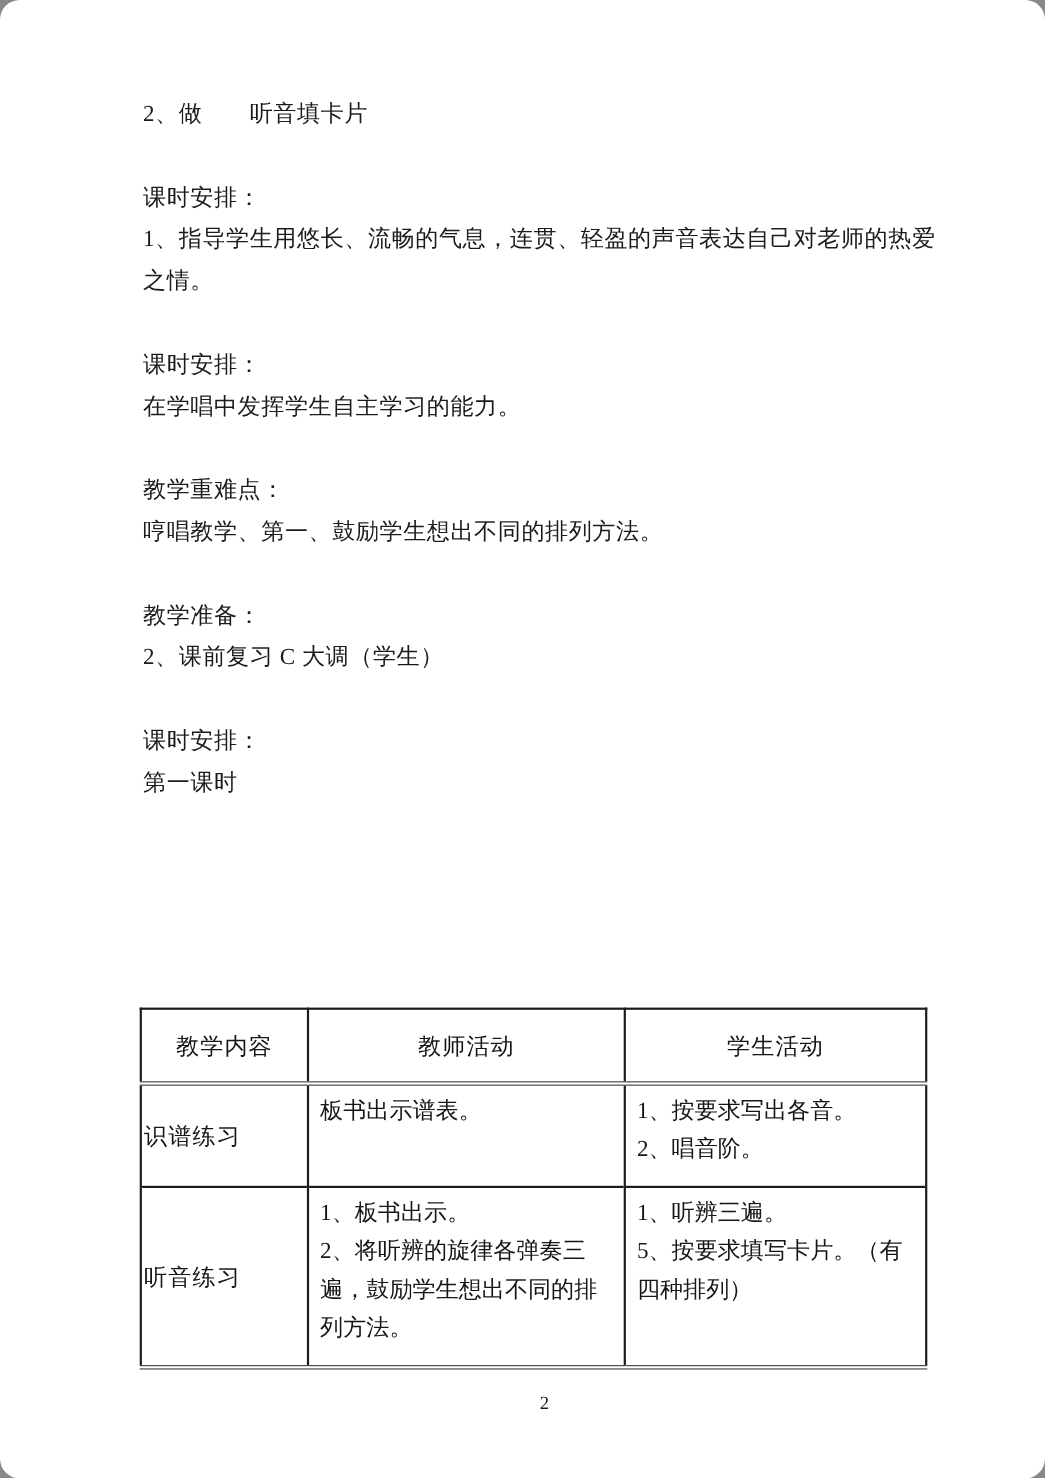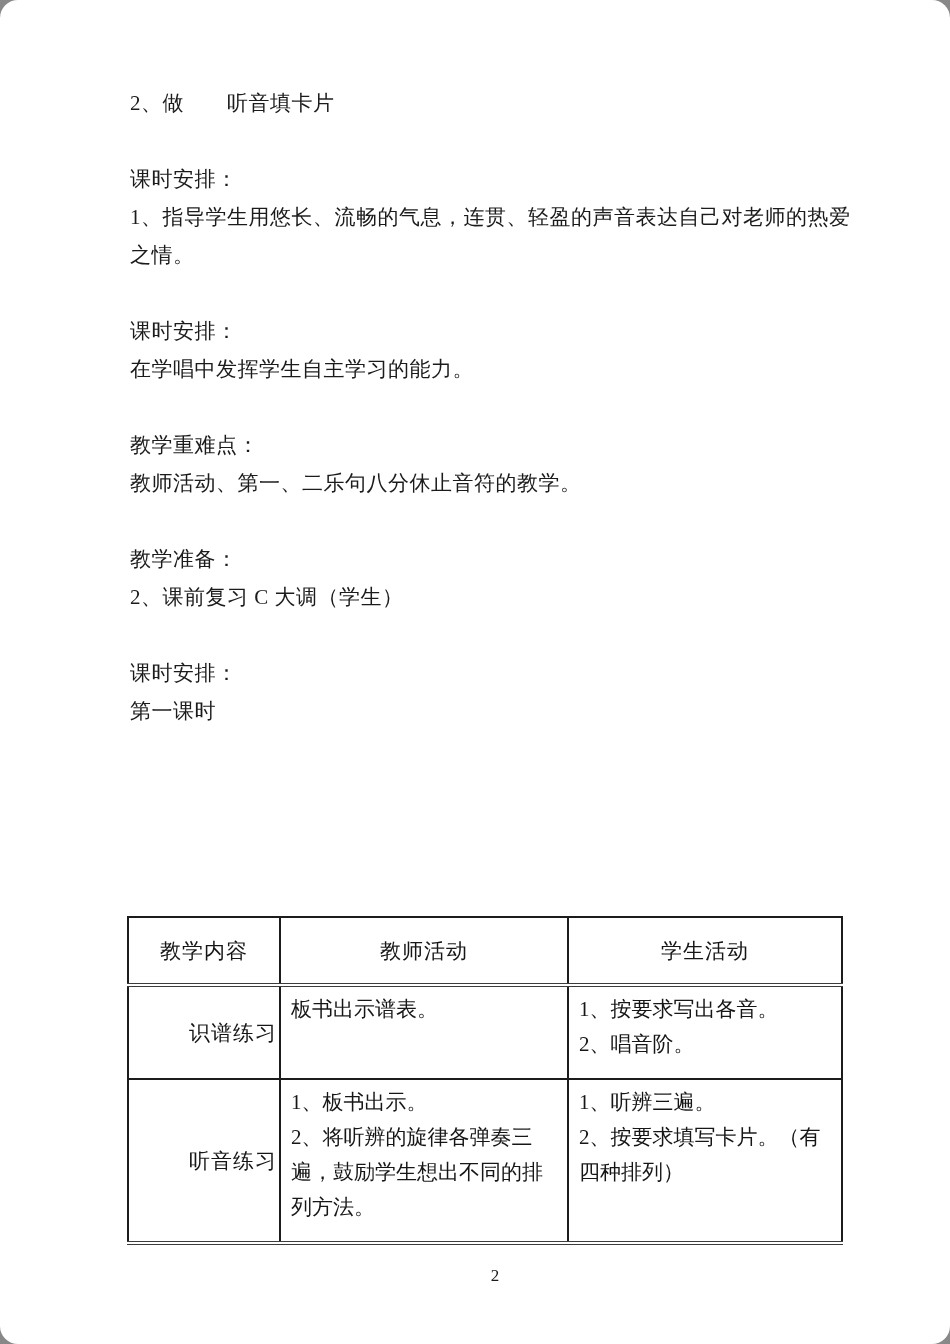--- a/index.html
+++ b/index.html
@@ -51,21 +51,21 @@
     border-bottom: 4px double #3c3c3c !important;
     letter-spacing: 1px;
   }
   tbody td {
     vertical-align: top;
     padding: 5px 6px 16px 10px;
     line-height: 35px;
     white-space: pre-line;
   }
   tbody td.rowhead {
-    text-align: right;
+    text-align: left;
     vertical-align: middle;
     padding: 0 2px;
     line-height: 26px;
     white-space: normal;
     letter-spacing: 1px;
   }
   tr.row-0 td { height: 80px; border-bottom: 1px solid #1c1c1c; }
   tr.row-1 td { height: 153px; border-bottom: 4px double #3c3c3c; }
   tr.row-2 td { height: 30px; line-height: 27px; padding-top: 1px; padding-bottom: 0; }
   .page-number {
@@ -88,21 +88,21 @@
     <div class="line">2、做　　听音填卡片</div>
     <div class="line blank"></div>
     <div class="line">课时安排：</div>
     <div class="line">1、指导学生用悠长、流畅的气息，连贯、轻盈的声音表达自己对老师的热爱</div>
     <div class="line">之情。</div>
     <div class="line blank"></div>
     <div class="line">课时安排：</div>
     <div class="line">在学唱中发挥学生自主学习的能力。</div>
     <div class="line blank"></div>
     <div class="line">教学重难点：</div>
-    <div class="line">教师活动、第一、二乐句八分休止音符的教学。</div>
+    <div class="line">哼唱教学、第一、鼓励学生想出不同的排列方法。</div>
     <div class="line blank"></div>
     <div class="line">教学准备：</div>
     <div class="line">2、课前复习 C 大调（学生）</div>
     <div class="line blank"></div>
     <div class="line">课时安排：</div>
     <div class="line">第一课时</div>
   </div>
 
   <table class="lesson-table">
     <colgroup>
@@ -122,20 +122,20 @@
         <td class="rowhead">识谱练习</td>
         <td>板书出示谱表。</td>
         <td>1、按要求写出各音。
 2、唱音阶。</td>
       </tr>
       <tr class="row-1">
         <td class="rowhead">听音练习</td>
         <td>1、板书出示。
 2、将听辨的旋律各弹奏三遍，鼓励学生想出不同的排列方法。</td>
         <td>1、听辨三遍。
-2、按要求填写卡片。（有四种排列）</td>
+5、按要求填写卡片。（有四种排列）</td>
       </tr>
     </tbody>
   </table>
 
   <div class="page-number">2</div>
 
 </div>
 
 </body></html>

